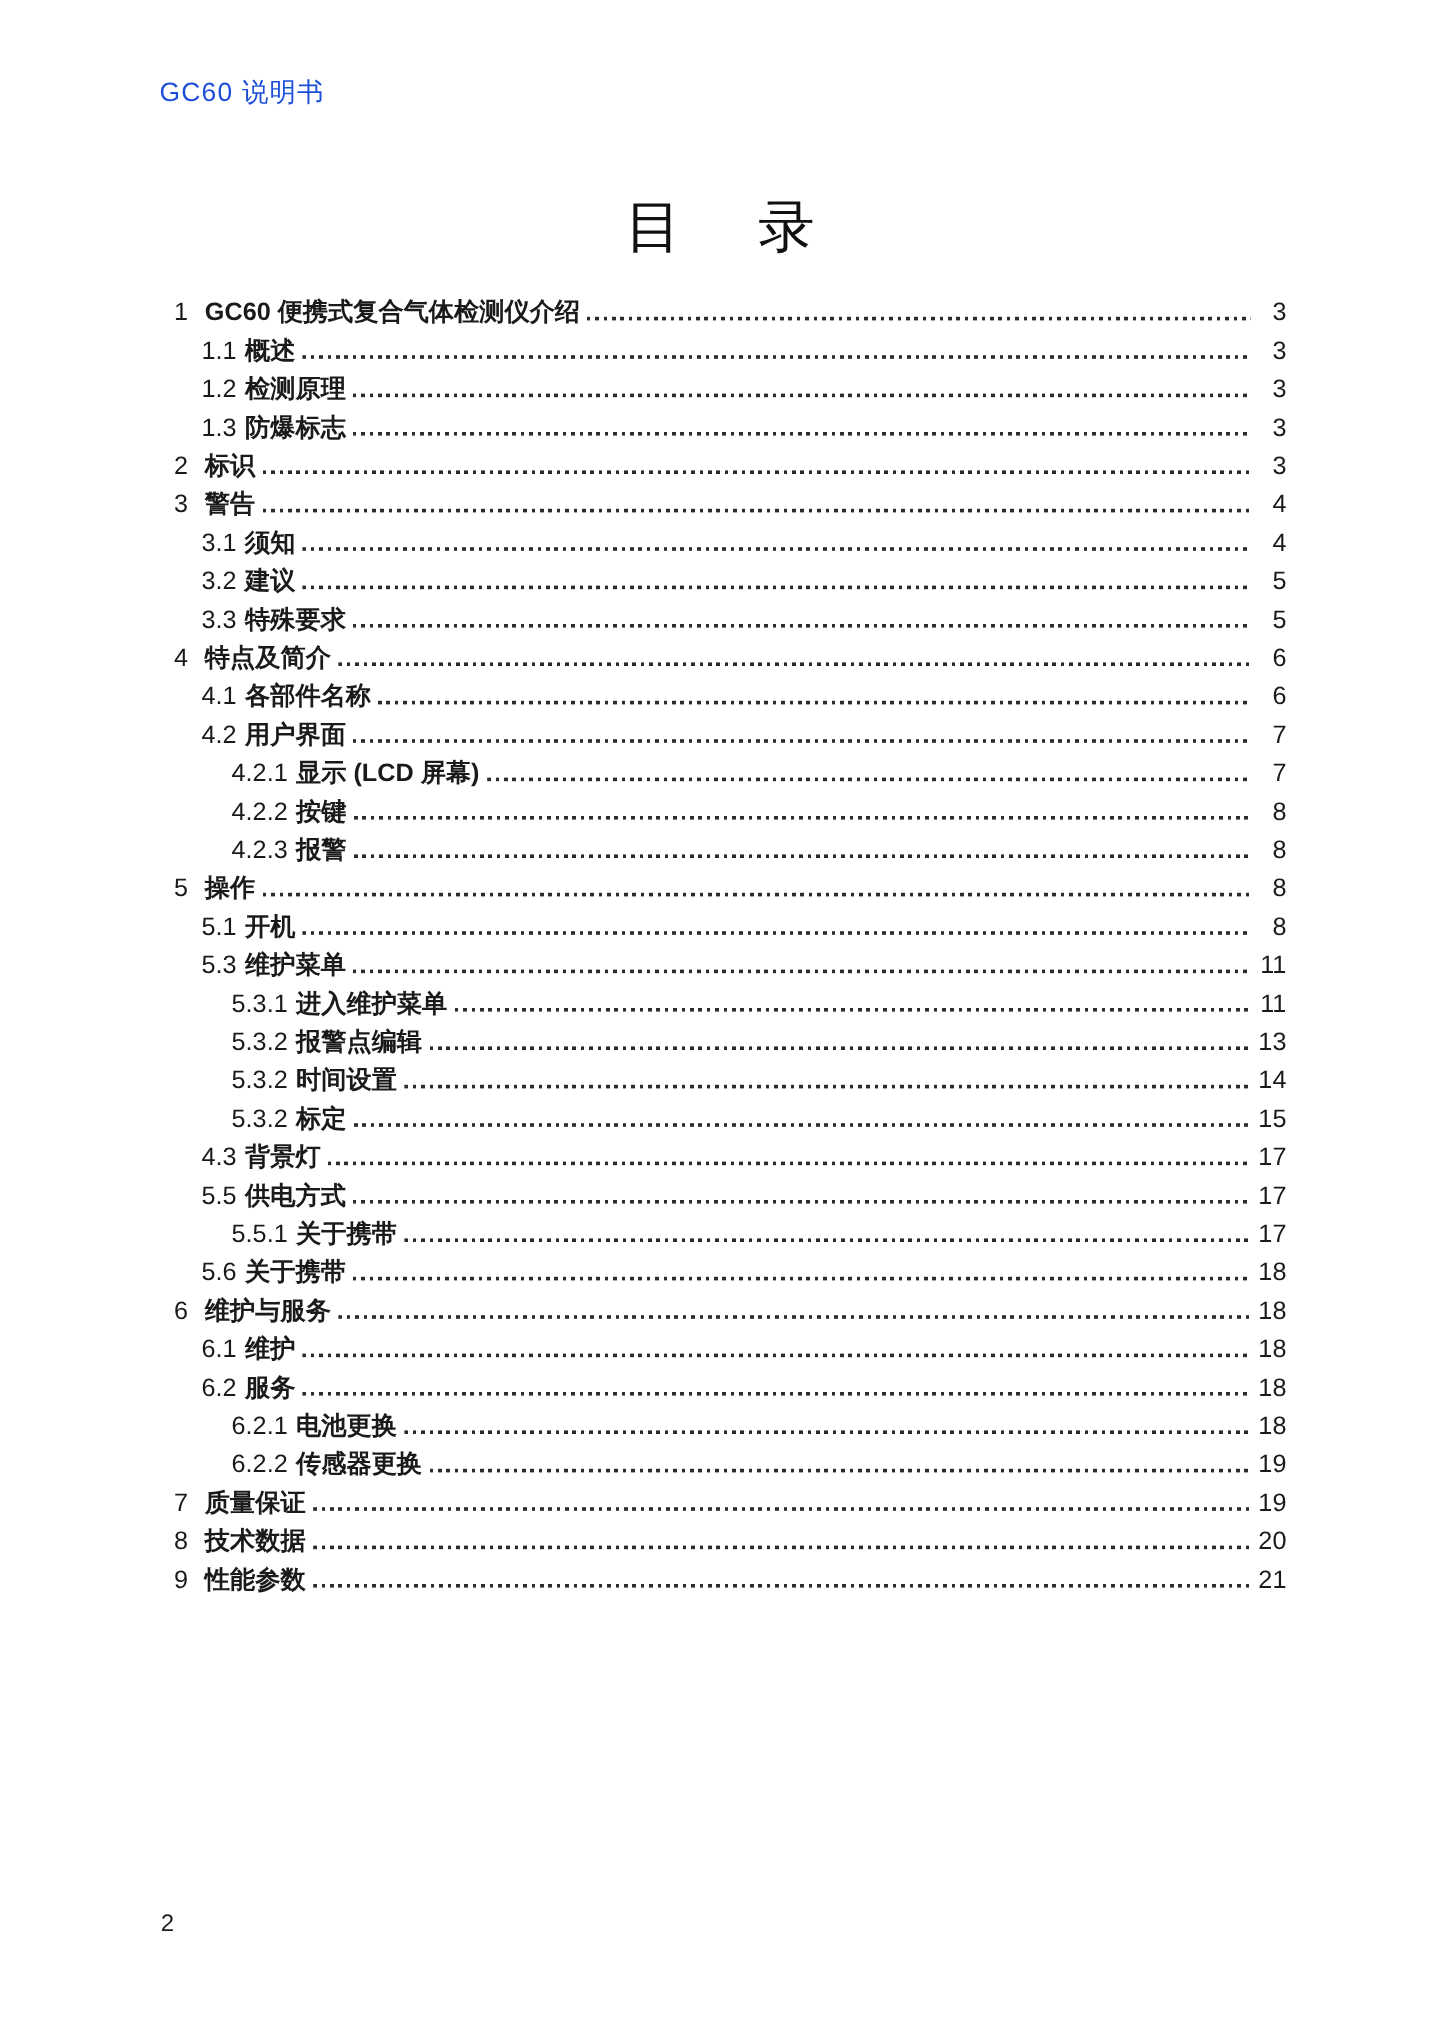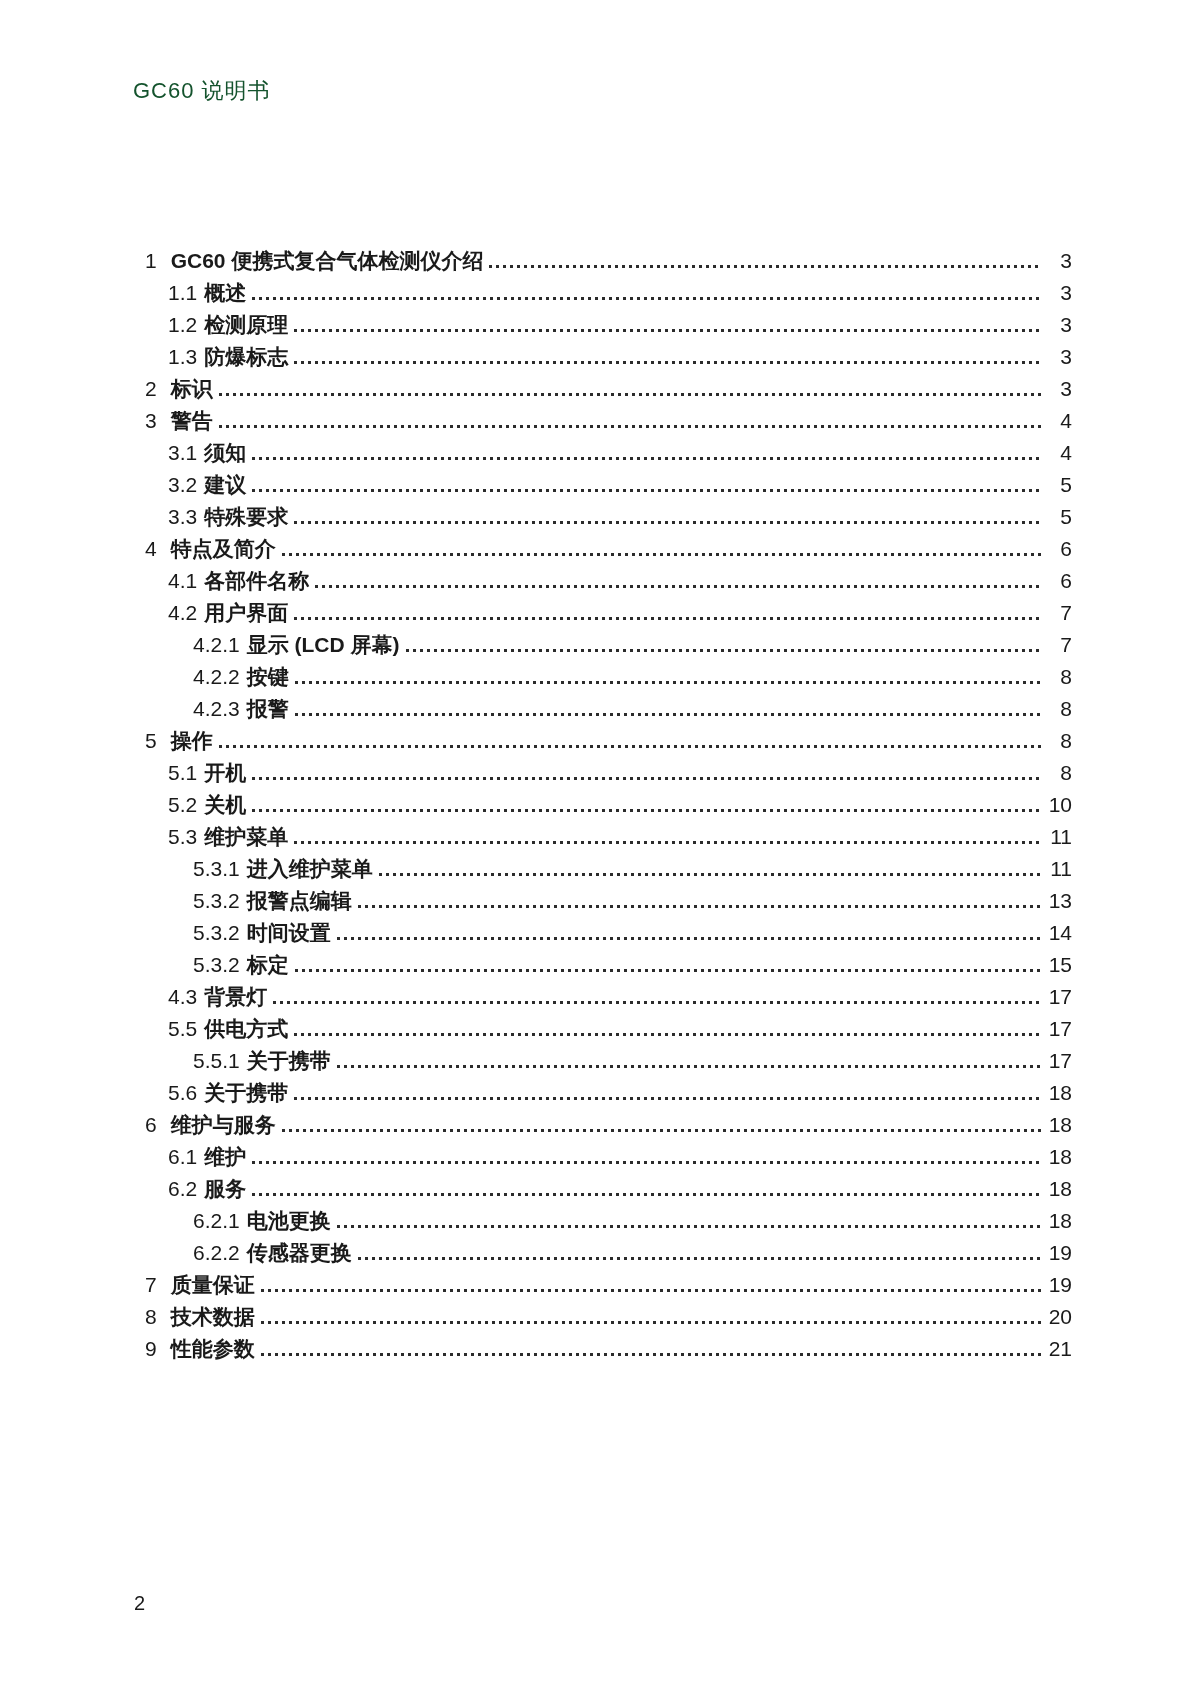--- a/index.html
+++ b/index.html
@@ -12,25 +12,25 @@
     width: 1200px;
     height: 1697px;
     margin: 0 auto;
     background: #ffffff;
     color: #1a1a1a;
     font-family: "Liberation Sans", "DejaVu Sans", sans-serif;
     overflow: hidden;
   }
   .page-header {
     position: absolute;
-    top: 76px;
+    top: 62px;
     left: 133px;
     font-size: 22px;
     letter-spacing: 1px;
-    color: #14532d;
+    color: #1d4ed8;
   }
   .doc-title {
     position: absolute;
     top: 158px;
     left: 0;
     width: 100%;
     text-align: center;
     font-family: "Liberation Serif", "DejaVu Serif", serif;
     font-size: 47px;
     font-weight: 500;
@@ -82,20 +82,21 @@
     color: #1a1a1a;
   }
 </style>
 </head>
 <body>
 
 <div class="page">
 
   <div class="page-header">GC60 说明书</div>
 
+  <div class="doc-title">目 录</div>
 
   <div class="toc-list">
   <div class="toc-row level-1">
     <span class="toc-num">1</span>
     <span class="toc-title">GC60 便携式复合气体检测仪介绍</span>
     <span class="toc-dots"></span>
     <span class="toc-page">3</span>
   </div>
 
   <div class="toc-row level-2">
@@ -203,26 +204,20 @@
     <span class="toc-page">8</span>
   </div>
 
   <div class="toc-row level-2">
     <span class="toc-num">5.1</span>
     <span class="toc-title">开机</span>
     <span class="toc-dots"></span>
     <span class="toc-page">8</span>
   </div>
 
-  <div class="toc-row level-2">
-    <span class="toc-num">5.2</span>
-    <span class="toc-title">关机</span>
-    <span class="toc-dots"></span>
-    <span class="toc-page">10</span>
-  </div>
 
   <div class="toc-row level-2">
     <span class="toc-num">5.3</span>
     <span class="toc-title">维护菜单</span>
     <span class="toc-dots"></span>
     <span class="toc-page">11</span>
   </div>
 
   <div class="toc-row level-3">
     <span class="toc-num">5.3.1</span>

